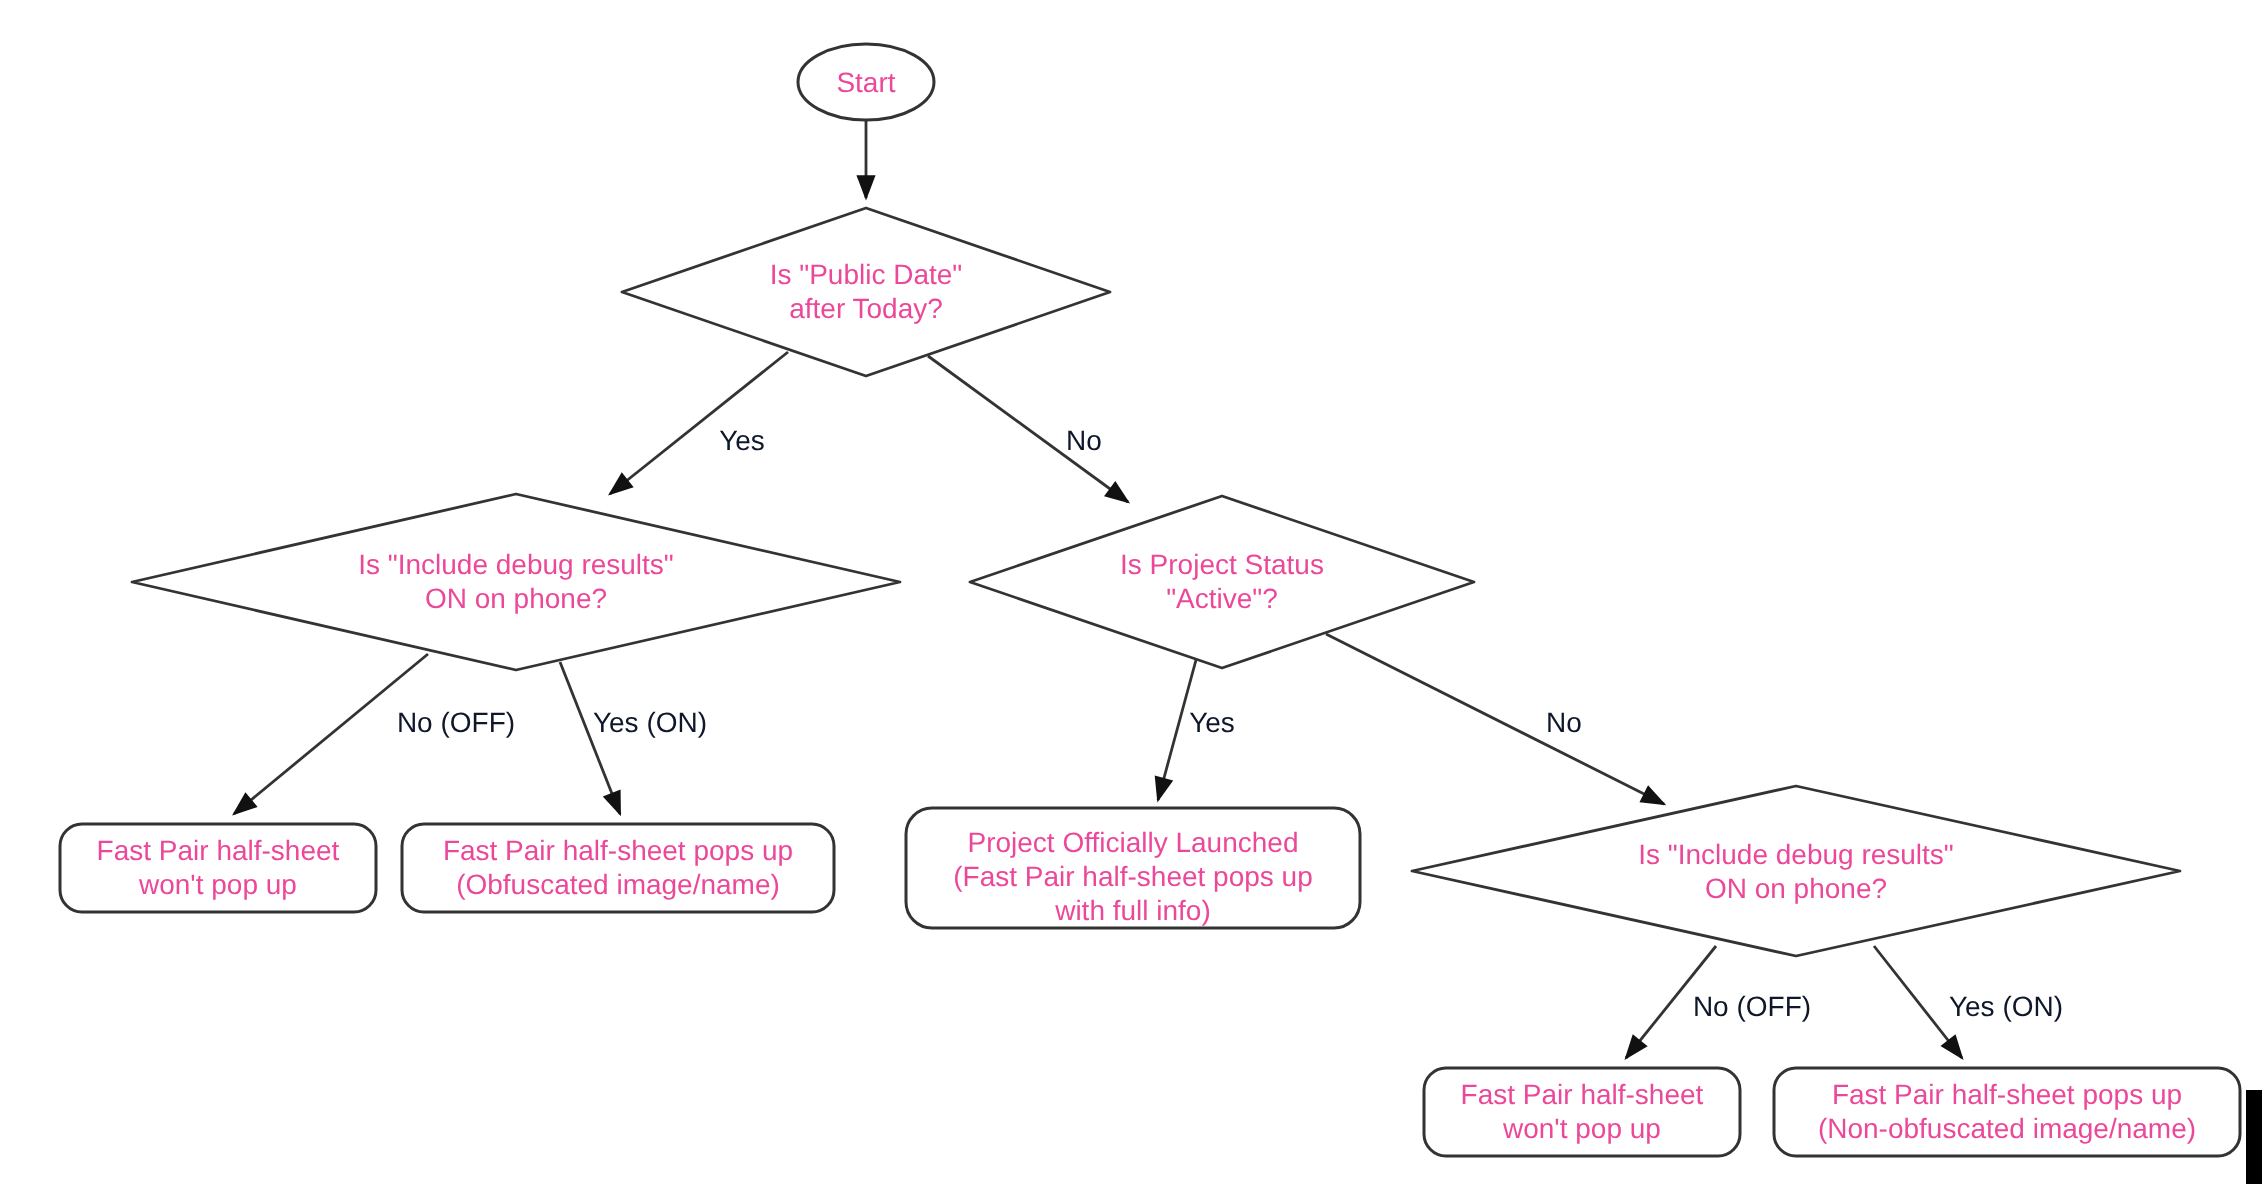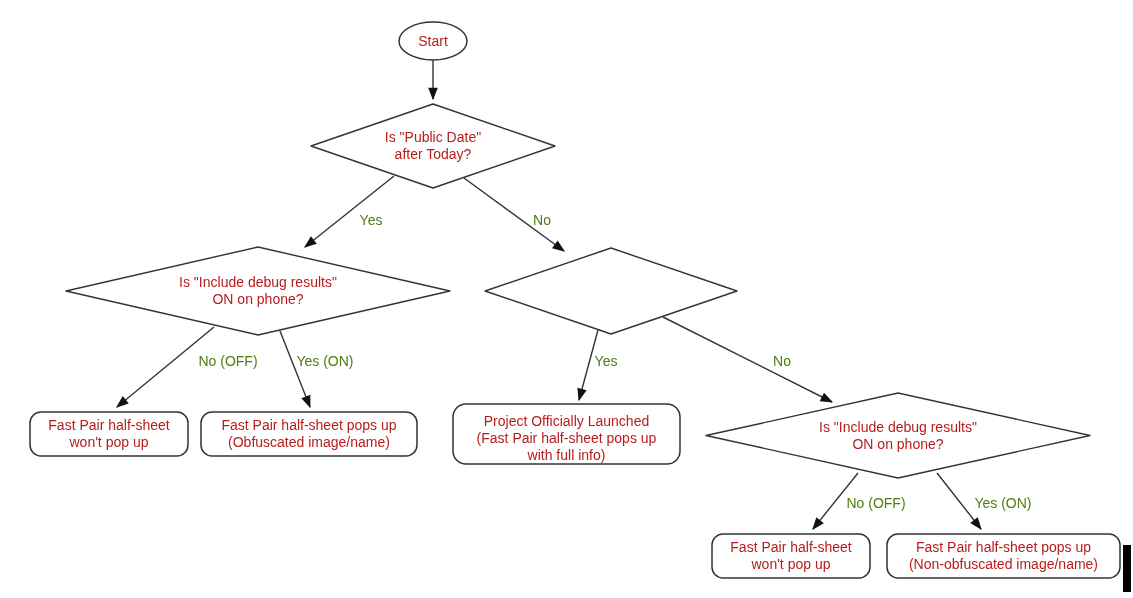--- a/index.html
+++ b/index.html
@@ -15,29 +15,29 @@
   #shapes { position: absolute; left: 0; top: 0; }
   .node-label {
     position: absolute;
     display: flex;
     align-items: center;
     justify-content: center;
     text-align: center;
     white-space: pre-line;
     font-size: 14px;
     line-height: 17px;
-    color: #b91c1c;
+    color: #ec4899;
     pointer-events: none;
   }
   .edge-label {
     position: absolute;
     transform: translate(-50%, -50%);
     white-space: nowrap;
     font-size: 14px;
-    color: #4d7c0f;
+    color: #0f172a;
     pointer-events: none;
   }
   .cursor-bar {
     position: absolute;
     left: 1123px;
     top: 545px;
     width: 8px;
     height: 47px;
     background: #000000;
   }
@@ -82,20 +82,22 @@
   </svg>
 
   <div class="node-label" style="left:399px; top:22px; width:68px; height:38px;">Start</div>
 
   <div class="node-label" style="left:311px; top:104px; width:244px; height:84px;">Is "Public Date"
 after Today?</div>
 
   <div class="node-label" style="left:66px; top:247px; width:384px; height:88px;">Is "Include debug results"
 ON on phone?</div>
 
+  <div class="node-label" style="left:485px; top:248px; width:252px; height:86px;">Is Project Status
+"Active"?</div>
 
   <div class="node-label" style="left:706px; top:393px; width:384px; height:85px;">Is "Include debug results"
 ON on phone?</div>
 
   <div class="node-label" style="left:30px; top:412px; width:158px; height:44px;">Fast Pair half-sheet
 won't pop up</div>
 
   <div class="node-label" style="left:201px; top:412px; width:216px; height:44px;">Fast Pair half-sheet pops up
 (Obfuscated image/name)</div>
 

